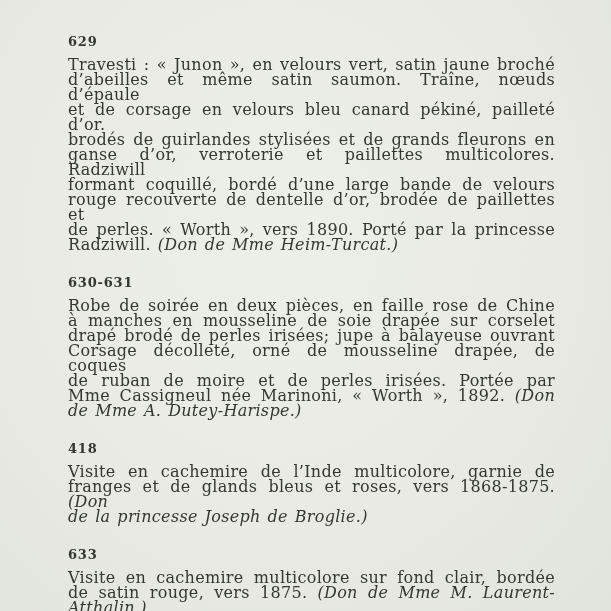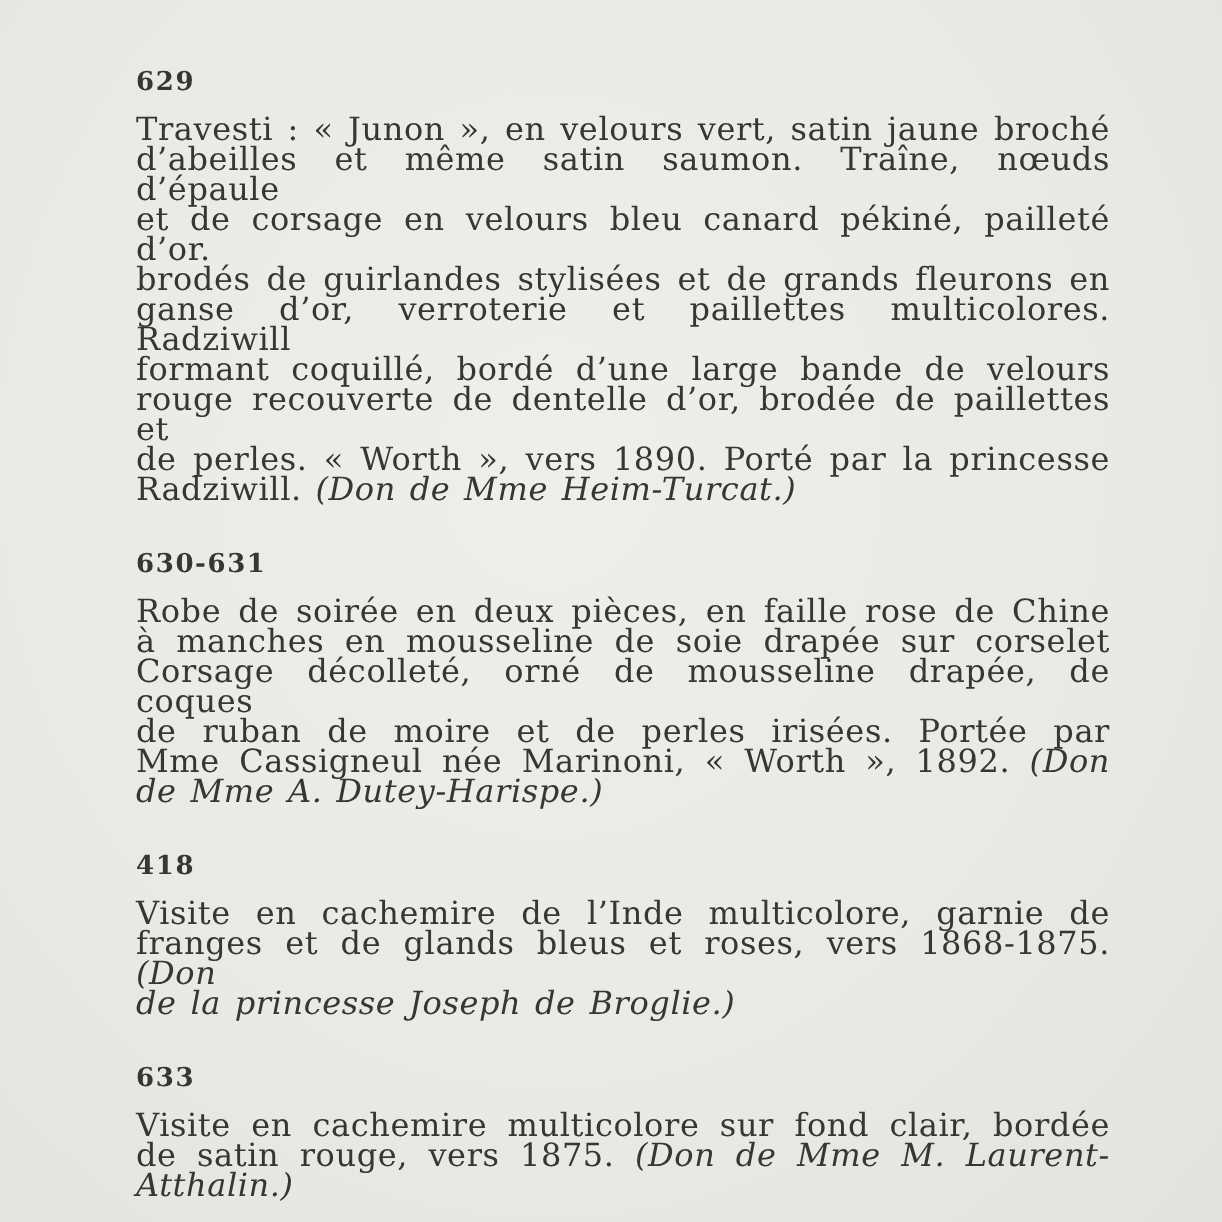--- a/index.html
+++ b/index.html
@@ -70,20 +70,21 @@
           <div class="line"><span>rouge recouverte de dentelle d’or, brodée de paillettes et</span></div>
           <div class="line"><span>de perles. « Worth », vers 1890. Porté par la princesse</span></div>
           <div class="line no-justify"><span>Radziwill. </span><span class="italic">(Don de Mme Heim-Turcat.)</span></div>
         </div>
       </section>
       <section class="entry">
         <div class="entry-number">630-631</div>
         <div class="entry-body">
           <div class="line"><span>Robe de soirée en deux pièces, en faille rose de Chine</span></div>
           <div class="line"><span>à manches en mousseline de soie drapée sur corselet</span></div>
+          <div class="line"><span>drapé brodé de perles irisées; jupe à balayeuse ouvrant</span></div>
           <div class="line"><span>Corsage décolleté, orné de mousseline drapée, de coques</span></div>
           <div class="line"><span>de ruban de moire et de perles irisées. Portée par</span></div>
           <div class="line"><span>Mme Cassigneul née Marinoni, « Worth », 1892. </span><span class="italic">(Don</span></div>
           <div class="line no-justify"><span class="italic">de Mme A. Dutey-Harispe.)</span></div>
         </div>
       </section>
       <section class="entry">
         <div class="entry-number">418</div>
         <div class="entry-body">
           <div class="line"><span>Visite en cachemire de l’Inde multicolore, garnie de</span></div>

